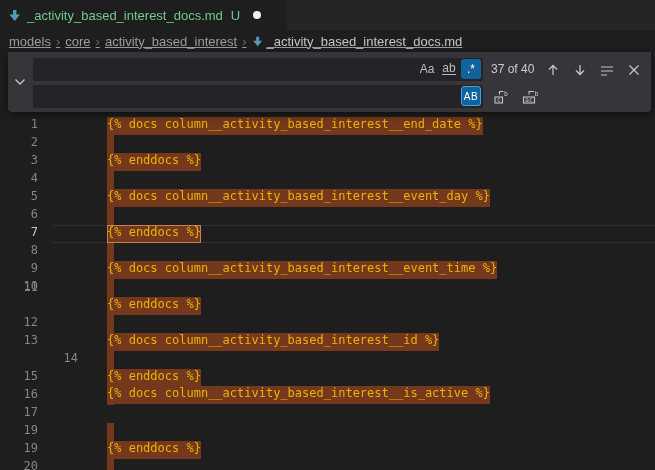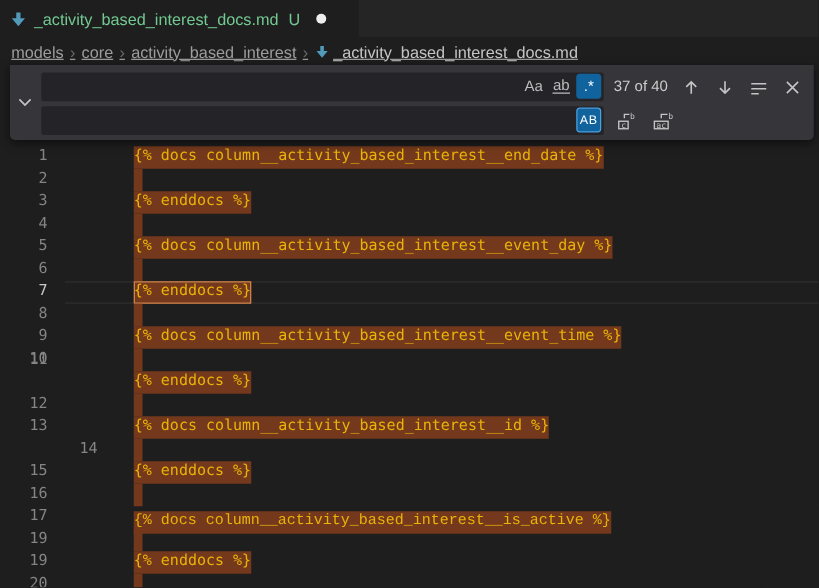--- a/index.html
+++ b/index.html
@@ -93,21 +93,21 @@
       <div class="line" style="top: 315px;"><span class="match empty"></span></div>
       <div class="lnum" style="top: 333px;">13</div>
       <div class="line" style="top: 333px;"><span class="match">{% docs column__activity_based_interest__id %}</span></div>
       <div class="lnum" style="top: 351px; padding-left: 40px;">14</div>
       <div class="line" style="top: 351px;"><span class="match empty"></span></div>
       <div class="lnum" style="top: 369px;">15</div>
       <div class="line" style="top: 369px;"><span class="match">{% enddocs %}</span></div>
       <div class="lnum" style="top: 387px;">16</div>
       <div class="line" style="top: 387px;"><span class="match empty"></span></div>
       <div class="lnum" style="top: 405px;">17</div>
-      <div class="line" style="top: 409px; font-family: Liberation Mono, monospace;"><span class="match">{% docs column__activity_based_interest__is_active %}</span></div>
+      <div class="line" style="top: 386px;"><span class="match">{% docs column__activity_based_interest__is_active %}</span></div>
       <div class="lnum" style="top: 423px;">19</div>
       <div class="line" style="top: 423px;"><span class="match empty"></span></div>
       <div class="lnum" style="top: 441px;">19</div>
       <div class="line" style="top: 441px;"><span class="match">{% enddocs %}</span></div>
       <div class="lnum" style="top: 459px;">20</div>
       <div class="line" style="top: 459px;"><span class="match empty"></span></div>
     </div>
 
   <div class="tabbar">
     <div class="tab">

